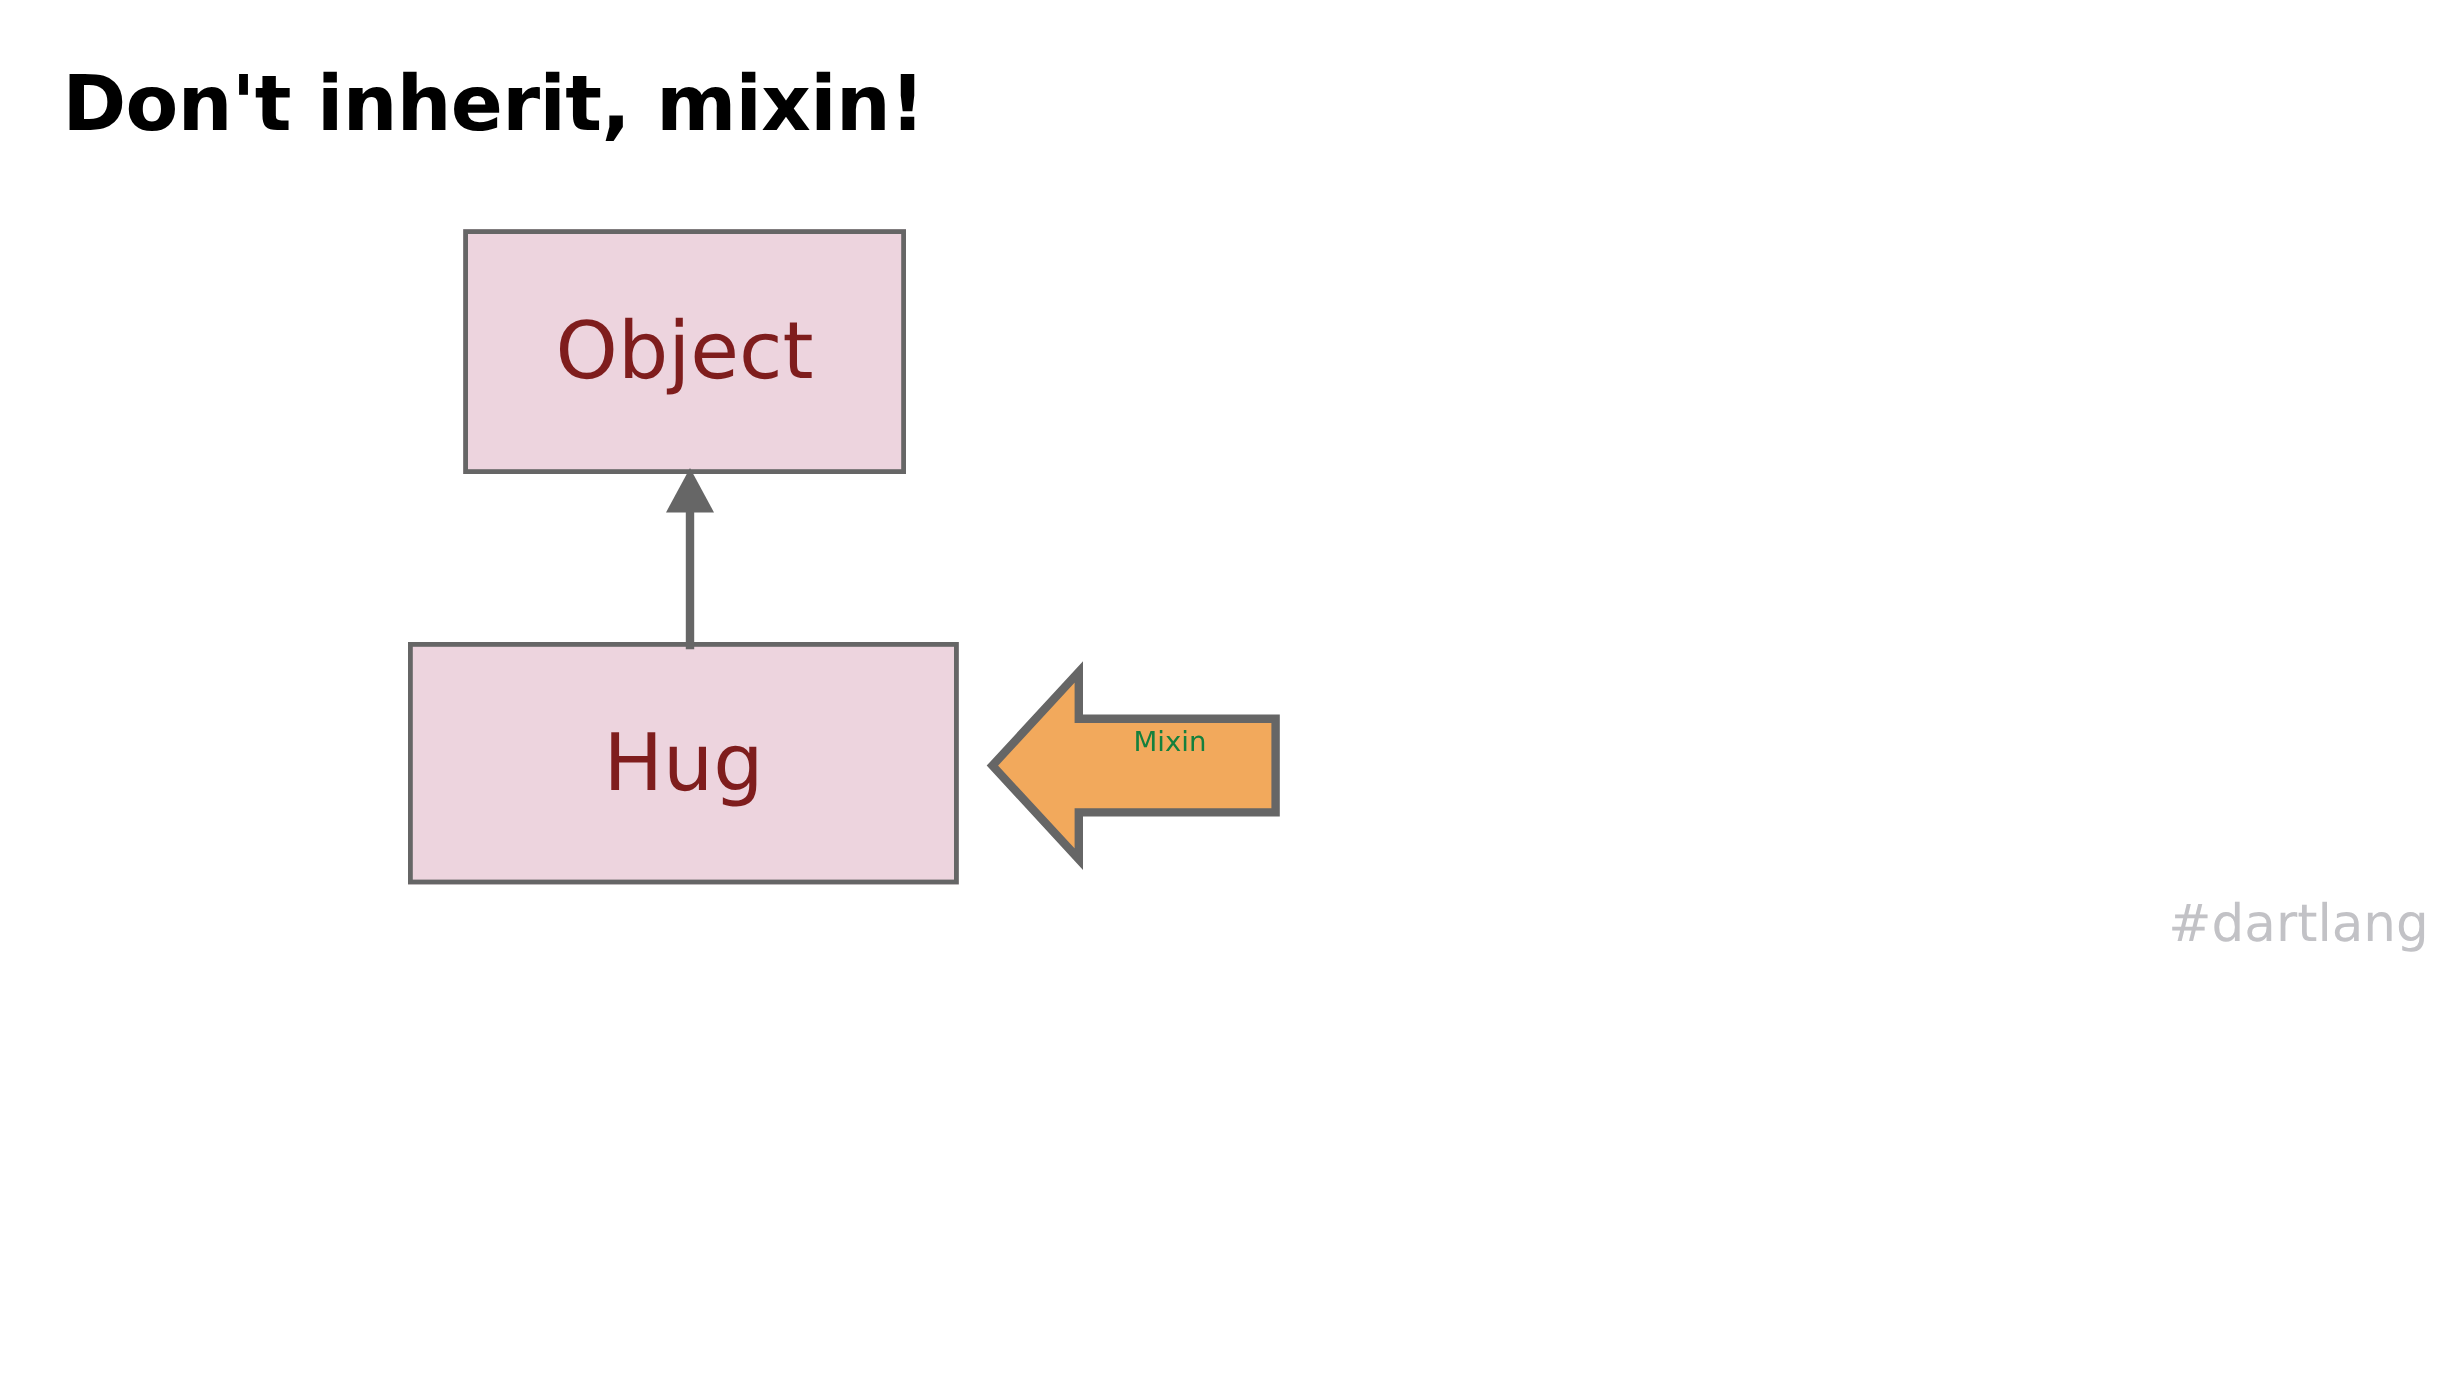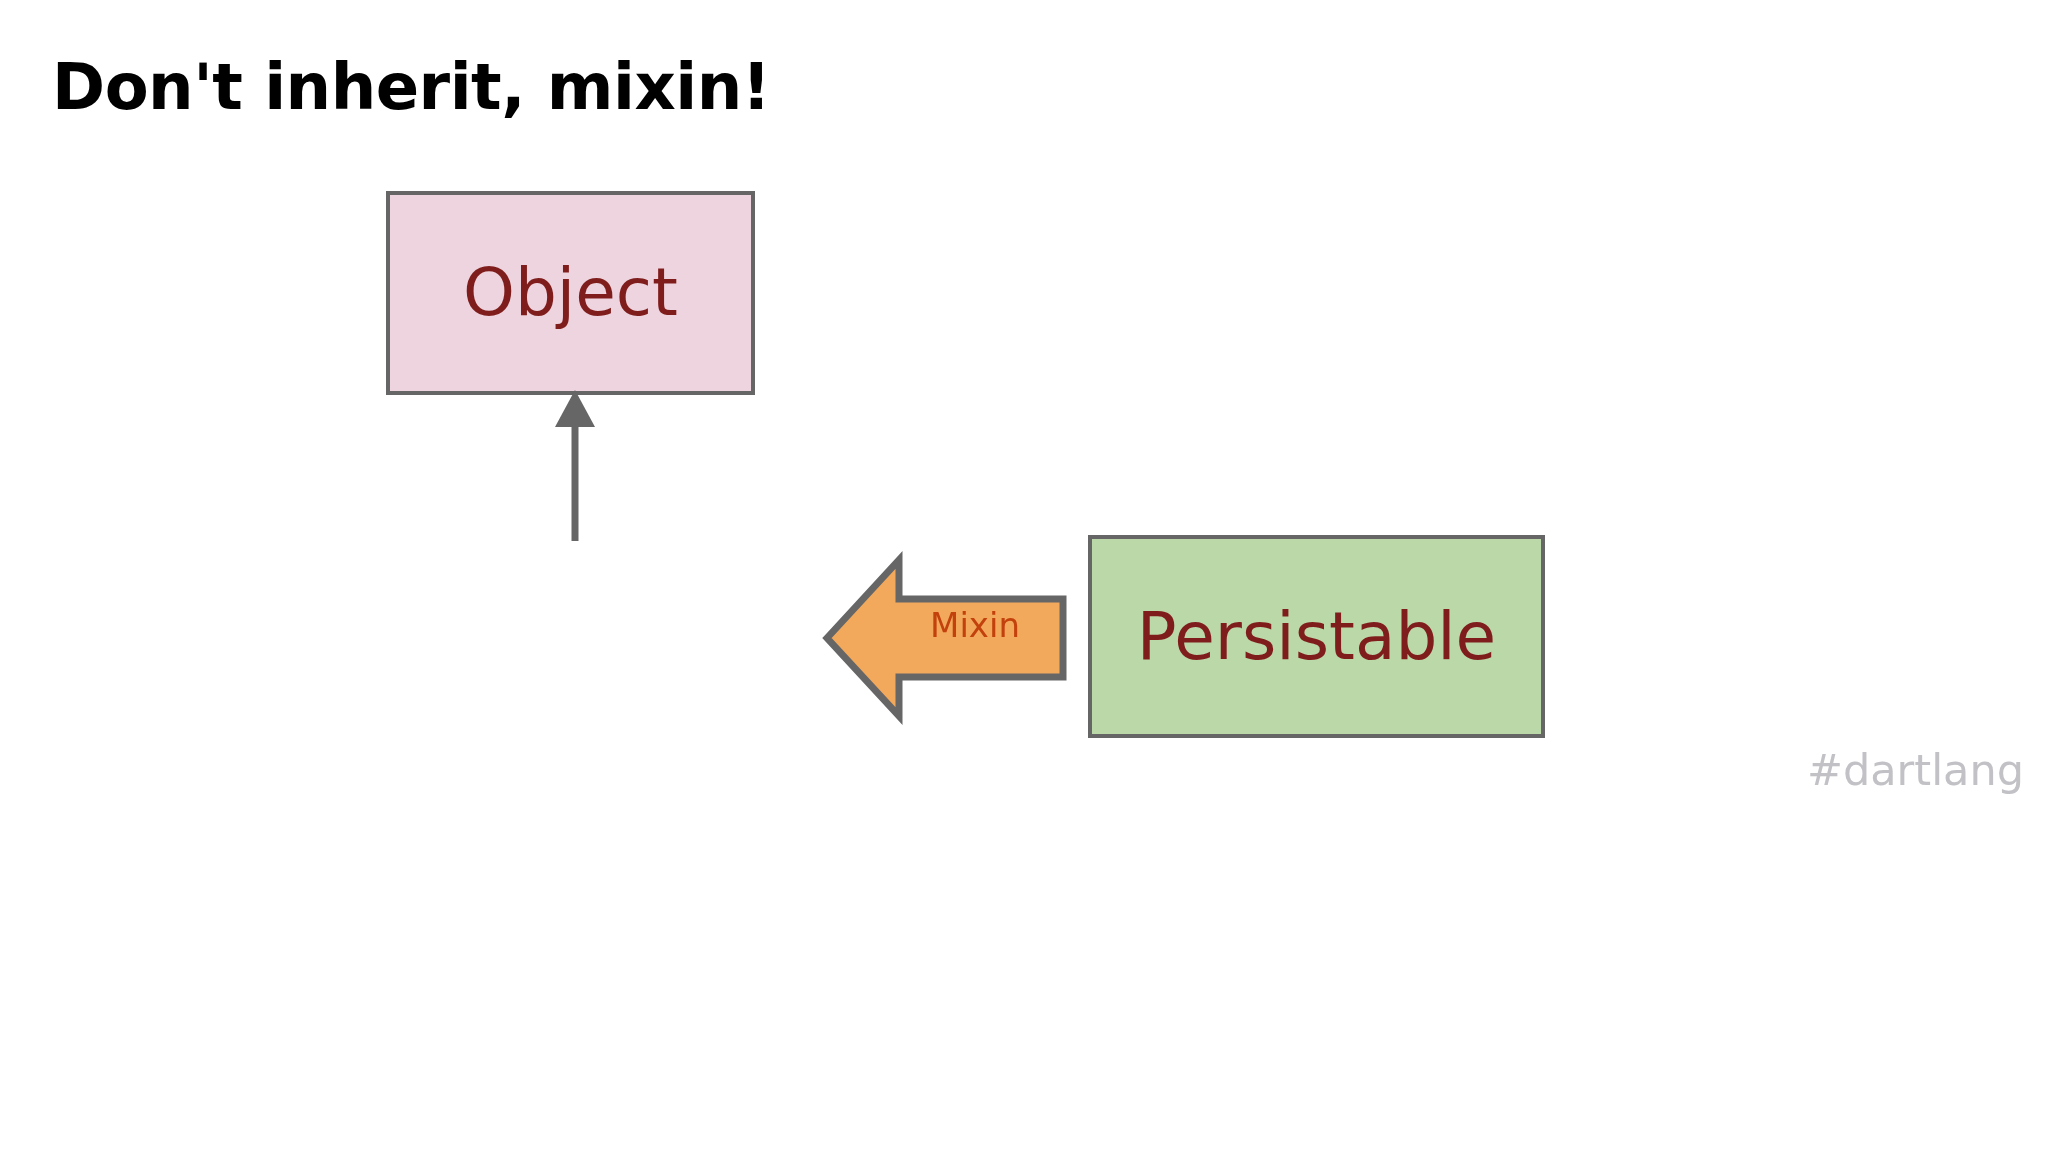--- a/index.html
+++ b/index.html
@@ -92,22 +92,22 @@
     height: 180px;
     overflow: visible;
   }
   #mixin-arrow-label {
     position: absolute;
     left: 900px;
     top: 608px;
     width: 150px;
     text-align: center;
     font-family: "DejaVu Sans", sans-serif;
-    font-size: 34px;
-    color: #c2410c;
+    font-size: 23px;
+    color: #15803d;
     line-height: 1;
     white-space: nowrap;
     pointer-events: none;
   }
 
   
   #dart-logo {
     position: absolute;
     left: 24px;
     top: 1032px;
@@ -131,24 +131,24 @@
 <body>
 
 <div id="slide">
 
   <div id="slide-title">Don't inherit, mixin!</div>
 
   <div id="box-object" class="class-box">
     <span class="box-label">Object</span>
   </div>
 
+  <div id="box-hug" class="class-box">
+    <span class="box-label">Hug</span>
+  </div>
 
-  <div id="box-persistable" class="class-box">
-    <span class="box-label">Persistable</span>
-  </div>
 
   <svg id="inherit-arrow" viewBox="0 0 70 160" aria-hidden="true">
     <line x1="35" y1="156" x2="35" y2="34" stroke="#666666" stroke-width="7"></line>
     <polygon points="35,5 15,42 55,42" fill="#666666"></polygon>
   </svg>
 
   <svg id="mixin-arrow" viewBox="0 0 246 180" aria-hidden="true">
     <polygon points="5,90 77,12 77,51 241,51 241,129 77,129 77,168" fill="#F2A95C" stroke="#666666" stroke-width="7" stroke-linejoin="miter"></polygon>
   </svg>
   <div id="mixin-arrow-label">Mixin</div>

